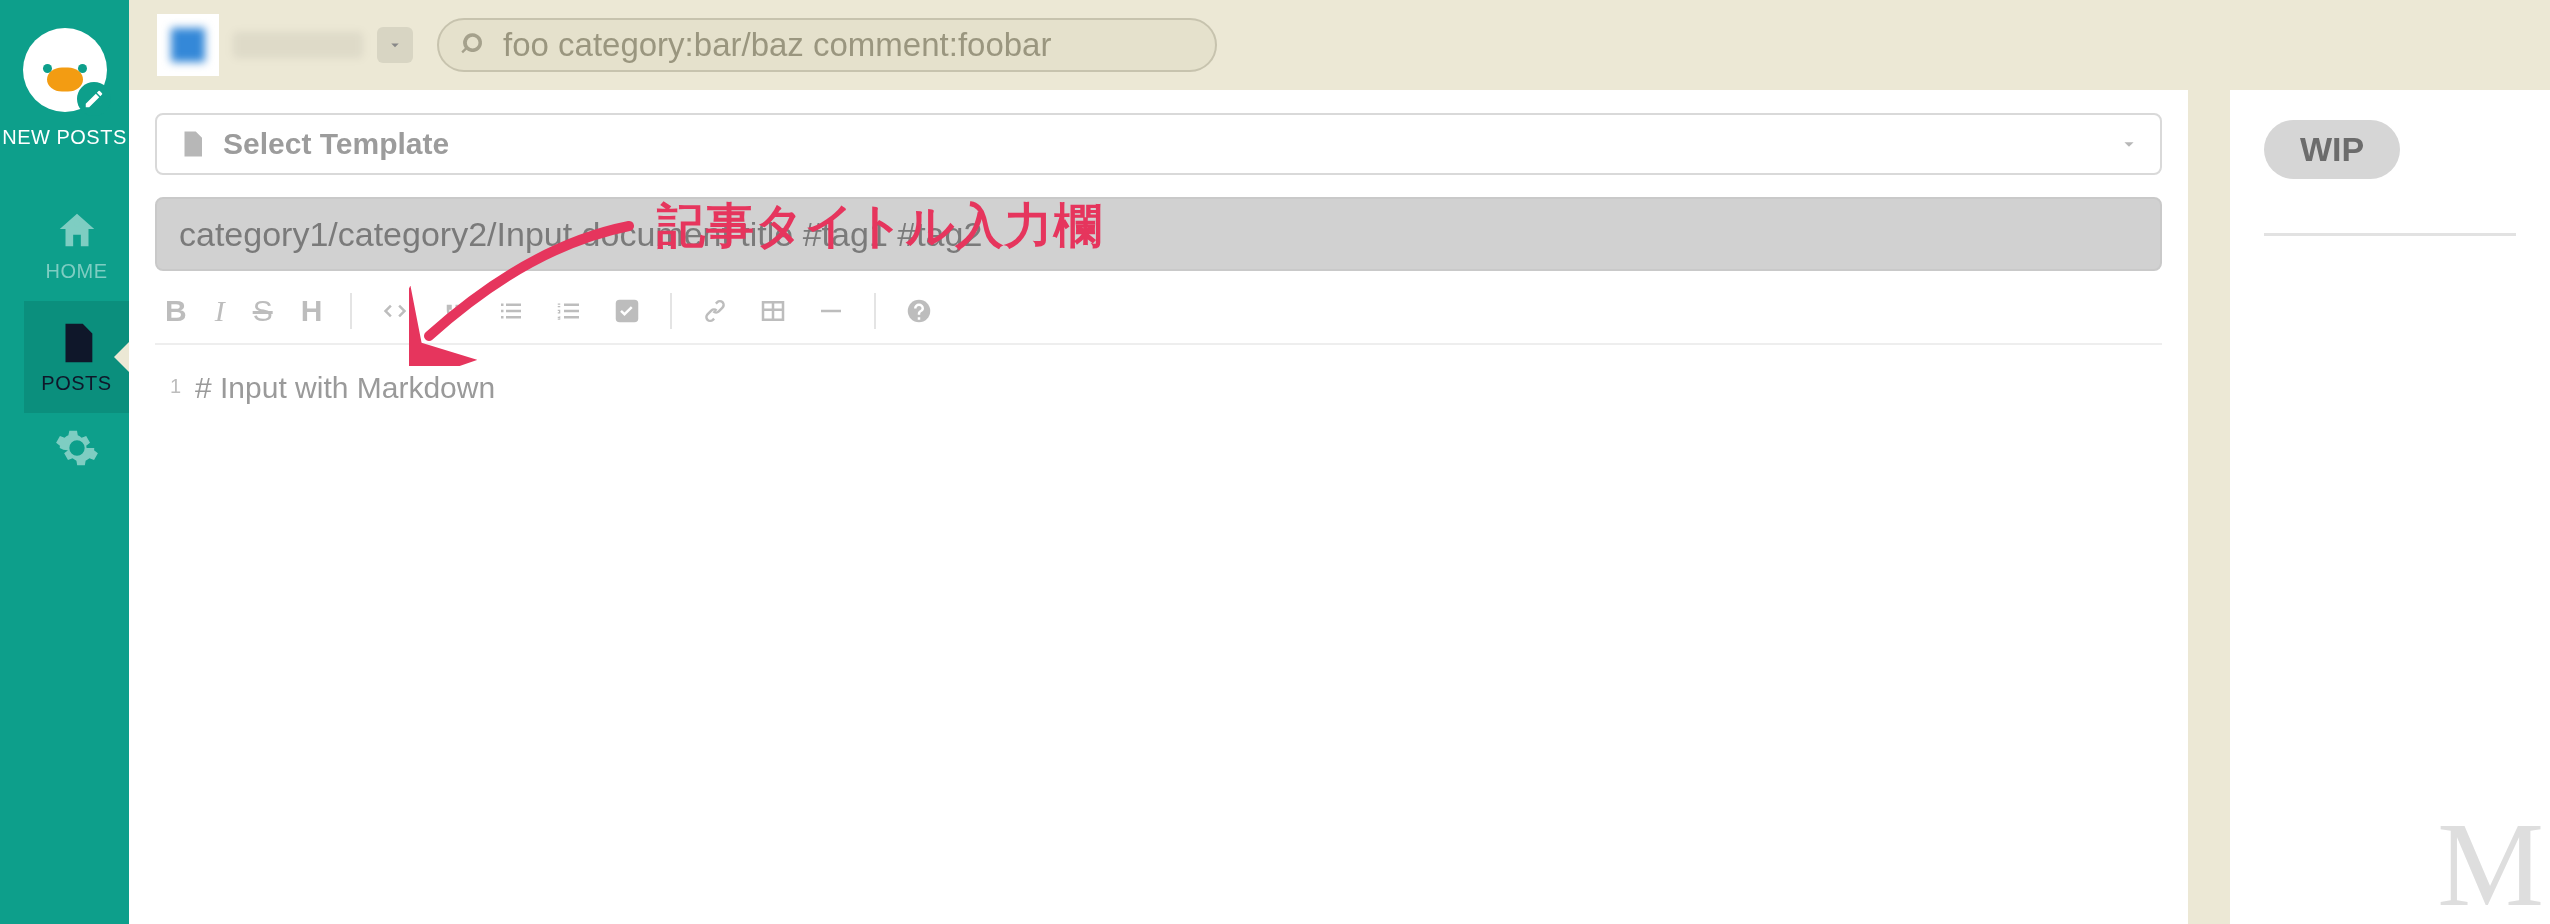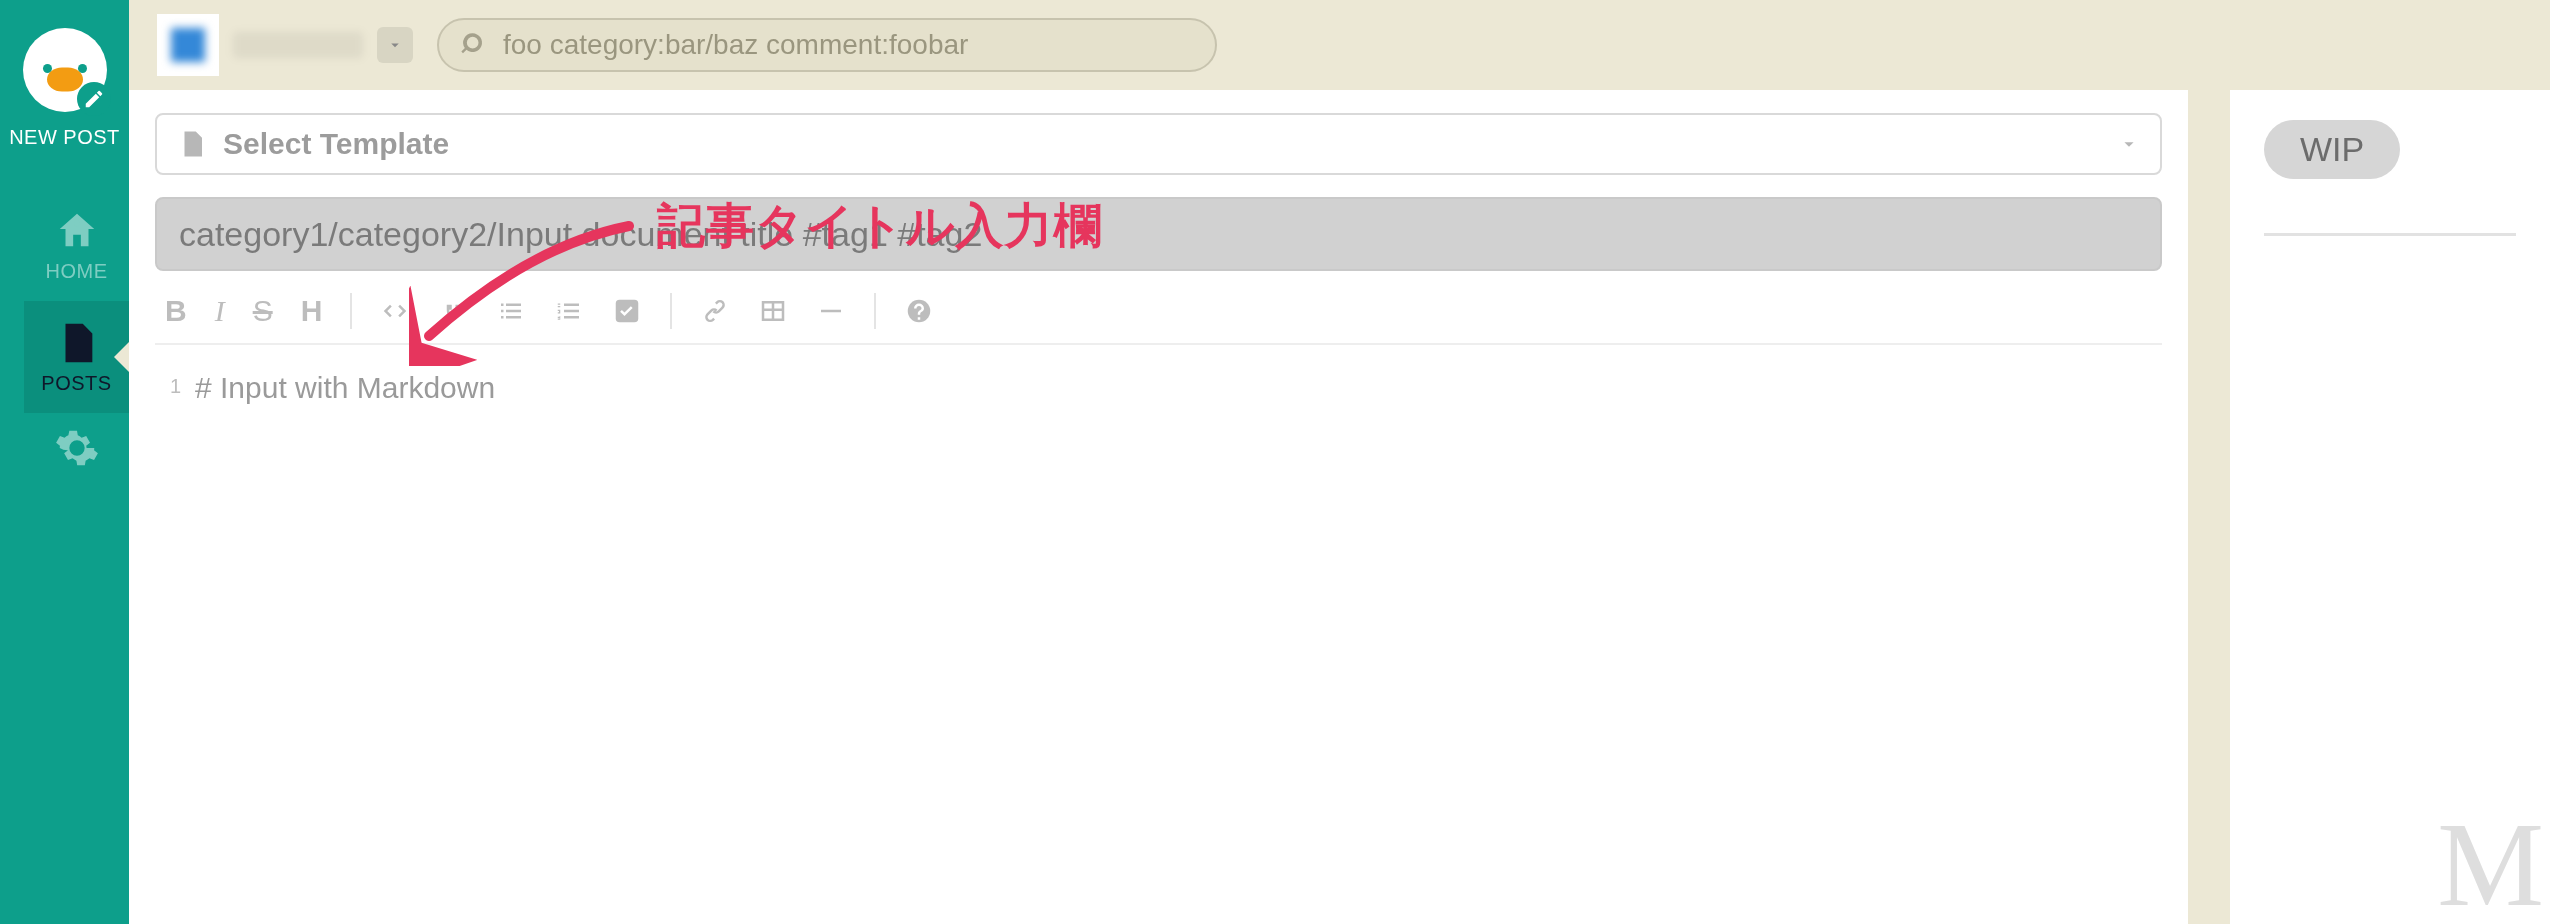--- a/index.html
+++ b/index.html
@@ -30,21 +30,21 @@
 .topbar { height: 90px; display:flex; align-items:center; padding: 0 28px; gap: 24px; }
 .team-switch { display:flex; align-items:center; gap: 14px; }
 .team-icon { width: 62px; height: 62px; background: #fff; position: relative; }
 .team-icon::before { content:""; position:absolute; left:14px; top:14px; width:34px; height:34px; background:#3488d8; filter: blur(4px); }
 .team-name { width: 130px; height: 26px; background: rgba(0,0,0,0.06); filter: blur(4px); border-radius: 4px; }
 .team-caret { width: 36px; height: 36px; border-radius: 6px; background: #d8d5c3; display:flex; align-items:center; justify-content:center; }
 .team-caret svg { width: 18px; height: 18px; fill:#888; }
 
 .search { flex: 0 0 auto; width: 780px; height: 54px; border: 2px solid #c7c3ae; border-radius: 27px; background: #e5e1cc; display:flex; align-items:center; padding: 0 22px; gap: 14px; }
 .search svg { width: 28px; height: 28px; fill:#a5a18c; }
-.search input { flex:1; border:none; background: transparent; font-size: 28px; color:#737373; outline:none; }
+.search input { flex:1; border:none; background: transparent; font-size: 33px; color:#737373; outline:none; }
 .search input::placeholder { color:#9a967f; }
 
 .content { flex:1; display:flex; background: transparent; gap: 22px; }
 .editor-pane { flex:1; background: #fff; margin: 0; padding: 22px 26px 0 26px; display:flex; flex-direction:column; min-width:0; border-top: 1px solid rgba(0,0,0,0); }
 .template-select { height: 62px; border: 2px solid #d9d9d9; border-radius: 8px; display:flex; align-items:center; padding: 0 20px; justify-content: space-between; color:#9c9c9c; margin-bottom: 22px; }
 .template-select .left { display:flex; align-items:center; gap: 16px; }
 .template-select svg.doc { width: 30px; height: 30px; fill:#b7b7b7; }
 .template-select .lbl { font-size: 30px; font-weight: 600; color:#9c9c9c; }
 .template-select svg.caret { width: 22px; height: 22px; fill:#b7b7b7; }
 
@@ -62,21 +62,21 @@
 .tb-i { font-style: italic; }
 .tb-s { text-decoration: line-through; font-family: -apple-system, Arial; font-size: 30px; }
 .tb-h { font-weight: 700; font-family: -apple-system, Arial; font-size: 30px; }
 
 .editor-body { border-top: 2px solid #eee; padding-top: 26px; display:flex; gap: 14px; flex:1; }
 .gutter { width: 26px; text-align: right; color:#bdbdbd; font-size: 20px; padding-top: 4px; }
 .editor-text { flex:1; font-size: 30px; color:#9a9a9a; }
 
 
 .preview { width: 320px; background: #fff; margin-left: 20px; padding: 30px 34px; position: relative; }
-.wip-badge { display:inline-block; background: #d6d6d6; color:#6c6c6c; font-size: 34px; font-weight: 400; padding: 10px 36px; border-radius: 32px; }
+.wip-badge { display:inline-block; background: #d6d6d6; color:#6c6c6c; font-size: 34px; font-weight: 700; padding: 10px 36px; border-radius: 32px; }
 .preview hr { margin-top: 54px; border:none; border-top: 3px solid #e2e2e2; }
 .preview .bigM { position:absolute; right: 6px; bottom: -10px; color:#dedede; font-family: Georgia, serif; font-size: 120px; font-weight: 400; }
 
 
 .anno-wrap { position: absolute; left: 280px; top: 108px; pointer-events: none; z-index: 50; }
 .anno-text { color:#e6355d; font-size: 48px; font-weight: 800; position: absolute; left: 248px; top: -4px; white-space: nowrap; letter-spacing: 1px; }
 .anno-svg { position:absolute; left: 0; top: 8px; }
 
 </style>
 </head>
@@ -88,21 +88,21 @@
       <div class="eye l"></div>
         <div class="eye r"></div>
         <div class="beak"></div>
     </div>
     <div class="pencil-badge">
       <svg viewBox="0 0 24 24">
           <path d="M3 17.25V21h3.75l11-11.03-3.75-3.75L3 17.25zM20.71 7.04a1 1 0 0 0 0-1.41l-2.34-2.34a1 1 0 0 0-1.41 0l-1.83 1.83 3.75 3.75 1.83-1.83z"></path>
         </svg>
     </div>
   </div>
-  <div class="new-post-label">NEW POST</div>
+  <div class="new-post-label">NEW POSTS</div>
 
   <div class="nav">
     <div class="nav-item">
       <svg viewBox="0 0 24 24">
           <path d="M12 3l9 8h-3v9h-4v-6H10v6H6v-9H3l9-8z"></path>
           <circle cx="12" cy="8" r="1.6"></circle>
         </svg>
       <span class="lbl">HOME</span>
     </div>
     <div class="nav-item active">

